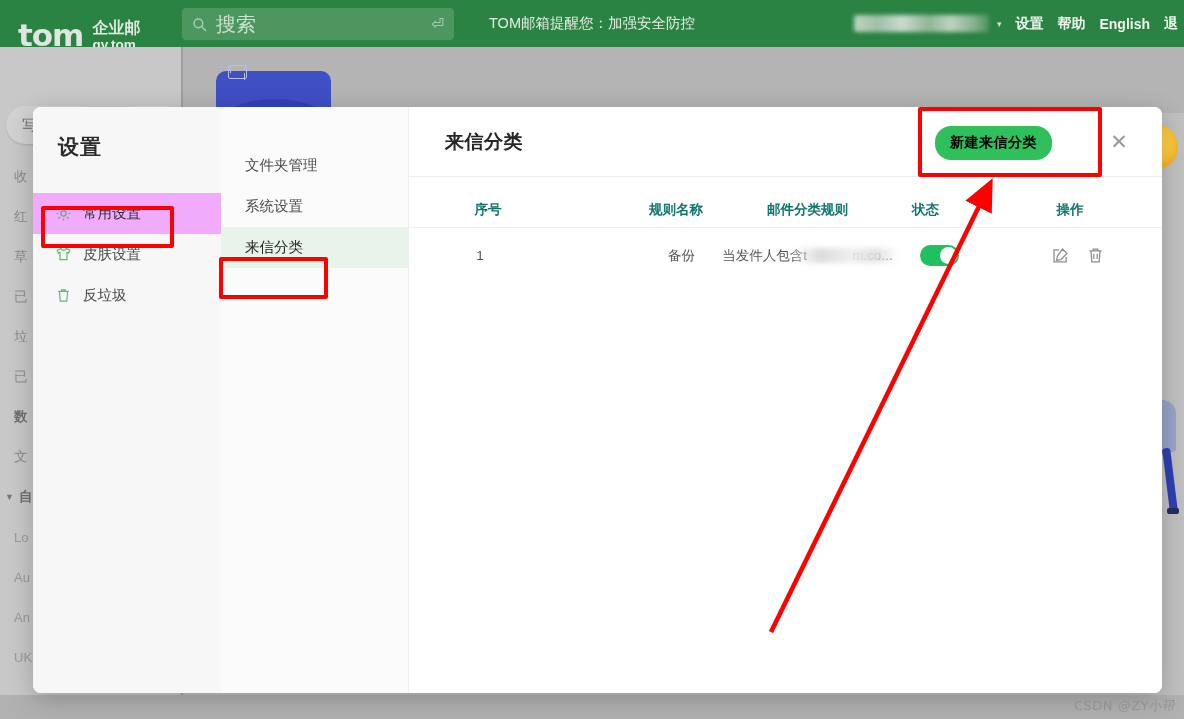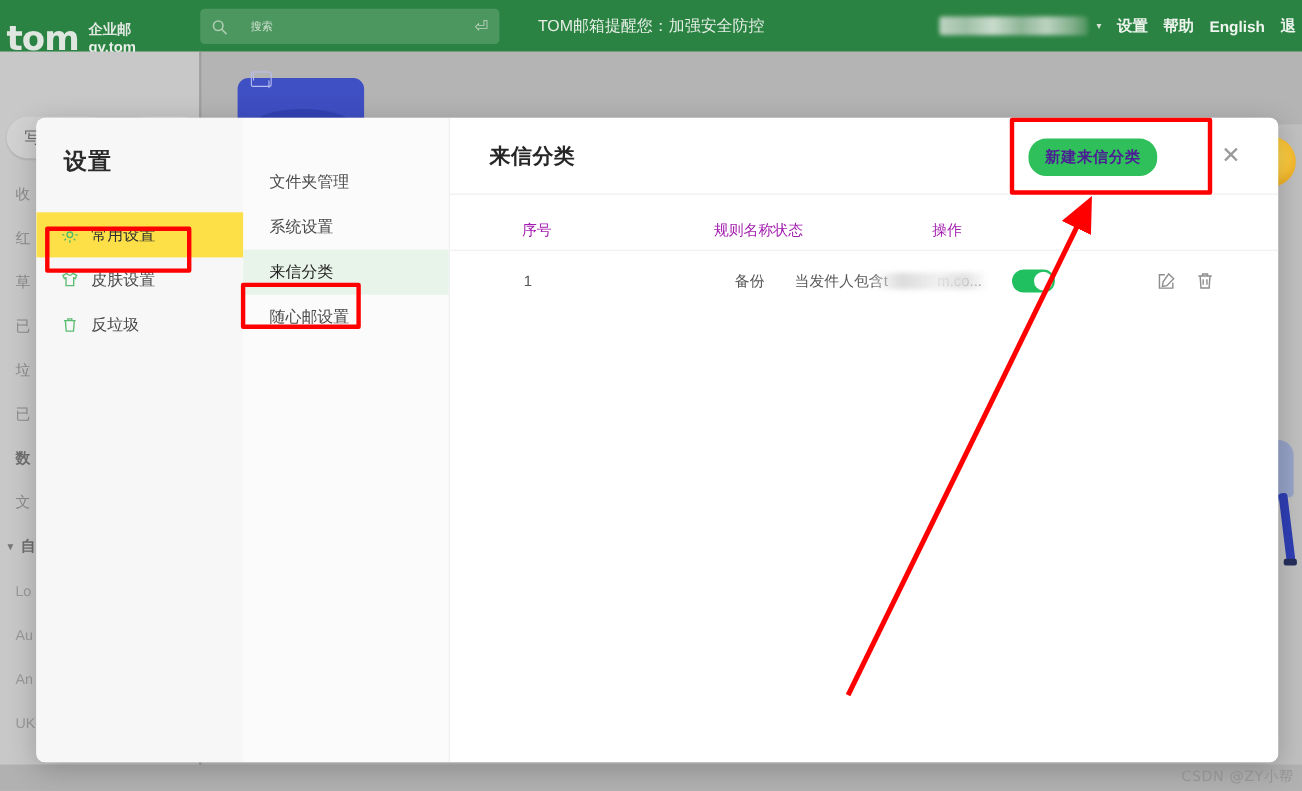--- a/index.html
+++ b/index.html
@@ -14,40 +14,40 @@
   
   .app-bg {
     position: absolute; inset: 0;
     background: #c0c0c0;
   }
   .topbar {
     position: absolute; left: 0; top: 0; width: 1184px; height: 47px;
     background: #2a8342;
     display: flex; align-items: center;
   }
-  .logo-wrap { display: flex; align-items: center; padding-left: 6px; margin-top: 24px; }
+  .logo-wrap { display: flex; align-items: center; padding-left: 18px; margin-top: 24px; }
   .logo-tom {
     font-size: 31px; font-weight: bold; color: #dfe6df;
     letter-spacing: -1px; line-height: 1;
     font-family: "DejaVu Sans", sans-serif;
   }
   .logo-sub { margin-left: 9px; line-height: 1.15; }
-  .logo-sub-1 { font-size: 13px; color: #e2e8e2; font-weight: bold; }
+  .logo-sub-1 { font-size: 16px; color: #e2e8e2; font-weight: bold; }
   .logo-sub-2 { font-size: 13.5px; color: #e8eee8; font-weight: bold; }
 
   .search-box {
     position: absolute; left: 182px; top: 8px;
     width: 272px; height: 32px;
     background: rgba(255,255,255,0.16);
     border-radius: 4px;
     display: flex; align-items: center;
     padding: 0 10px;
   }
   .search-icon { width: 15px; height: 15px; opacity: .72; flex: none; }
-  .search-ph { margin-left: 21px; font-size: 10px; color: #cfe0cf; }
+  .search-ph { margin-left: 9px; font-size: 20px; color: #cfe0cf; }
   .search-enter { margin-left: auto; font-size: 15px; color: #bdd4bd; }
 
   .topbar-notice {
     position: absolute; left: 0; right: 0; top: 0; height: 47px;
     display: flex; align-items: center; justify-content: center;
     font-size: 14.5px; color: #e6eee6; pointer-events: none;
   }
 
   .topbar-right {
     position: absolute; right: 0; top: 0; height: 47px;
@@ -183,21 +183,21 @@
   }
   .m-title {
     font-size: 21px; font-weight: bold; color: #2b2b2b;
     padding: 26px 0 0 25px; letter-spacing: 1px;
   }
   .nav1 { margin-top: 22px; }
   .nav1-item {
     height: 41px; display: flex; align-items: center; padding-left: 22px;
     font-size: 14.5px; color: #4a4a4a; gap: 11px; position: relative;
   }
-  .nav1-item.active { background: #fde047; color: #2f2f2f; margin-top: 32px; }
+  .nav1-item.active { background: #f0abfc; color: #2f2f2f; margin-top: 32px; }
   .nav1-ico { width: 17px; height: 17px; flex: none; color: #5bbd72; }
   .nav1-ico svg { display: block; width: 17px; height: 17px; }
 
   .m-col2 {
     width: 188px; background: #fbfbfb; flex: none;
     border-right: 1px solid #eee;
     padding-top: 38px;
   }
   .nav2-item {
     height: 41px; display: flex; align-items: center; padding-left: 24px;
@@ -207,40 +207,40 @@
 
   .m-main { flex: 1; position: relative; background: #fff; }
   .main-head {
     height: 69px; display: flex; align-items: center;
     padding: 0 0 0 36px; position: relative;
   }
   .main-head-title { font-size: 19px; font-weight: bold; color: #262626; letter-spacing: .5px; }
   .btn-new {
     position: absolute; right: 110px; top: 19px;
     height: 34px; padding: 0 15px;
-    background: #2fc05c; color: #4c1d95; font-size: 14px; font-weight: bold;
+    background: #2fc05c; color: #000000; font-size: 14px; font-weight: bold;
     border: none; border-radius: 16px; cursor: pointer;
     display: flex; align-items: center; letter-spacing: .5px;
   }
   .btn-close {
     position: absolute; right: 28px; top: 19px;
     width: 30px; height: 30px; cursor: pointer;
     display: flex; align-items: center; justify-content: center;
     color: #9a9a9a; font-size: 21px; font-weight: 300;
     background: none; border: none; line-height: 1;
   }
   .head-rule { height: 1px; background: #ededed; margin: 0; }
 
   .desc {
     padding: 20px 36px 0 36px; font-size: 13.5px; color: #8c8c8c; line-height: 1.85;
   }
   .tbl { margin-top: 16px; }
   .tbl-head {
     display: flex; align-items: center; height: 34px;
-    font-size: 13.5px; color: #a21caf; padding: 0 44px;
+    font-size: 13.5px; color: #0f766e; padding: 0 44px; font-weight: bold;
   }
   .tbl-row {
     display: flex; align-items: center; height: 56px;
     font-size: 13.5px; color: #555; padding: 0 36px;
     border-top: 1px solid #efefef;
   }
   .c-no   { width: 70px;  text-align: center; }
   .c-name { width: 180px; text-align: right; }
   .c-rule { flex: 1; text-align: center; position: relative; }
   .c-stat { width: 110px; text-align: left; }
@@ -430,38 +430,36 @@
     <div class="m-col2">
       <div class="nav2-item">
           <span>文件夹管理</span>
         </div>
       <div class="nav2-item">
           <span>系统设置</span>
         </div>
       <div class="nav2-item active">
           <span>来信分类</span>
         </div>
-      <div class="nav2-item">
-          <span>随心邮设置</span>
-        </div>
     </div>
 
     <div class="m-main">
       <div class="main-head">
         <div class="main-head-title">来信分类</div>
         <button class="btn-new">新建来信分类</button>
         <button class="btn-close">✕</button>
       </div>
       <div class="head-rule"></div>
 
 
       <div class="tbl">
         <div class="tbl-head">
           <div class="c-no">序号</div>
           <div class="c-name">规则名称</div>
+          <div class="c-rule">邮件分类规则</div>
           <div class="c-stat">状态</div>
           <div class="c-act">操作</div>
         </div>
 
         <div class="tbl-row">
           <div class="c-no">1</div>
           <div class="c-name">备份</div>
           <div class="c-rule">
             <span class="rule-text"><span>当发件人包含t</span><span>&nbsp;&nbsp;&nbsp;&nbsp;&nbsp;&nbsp;&nbsp;&nbsp;&nbsp;&nbsp;&nbsp;&nbsp;</span><span>m.co...</span><span class="rule-blur"></span></span>
           </div>

